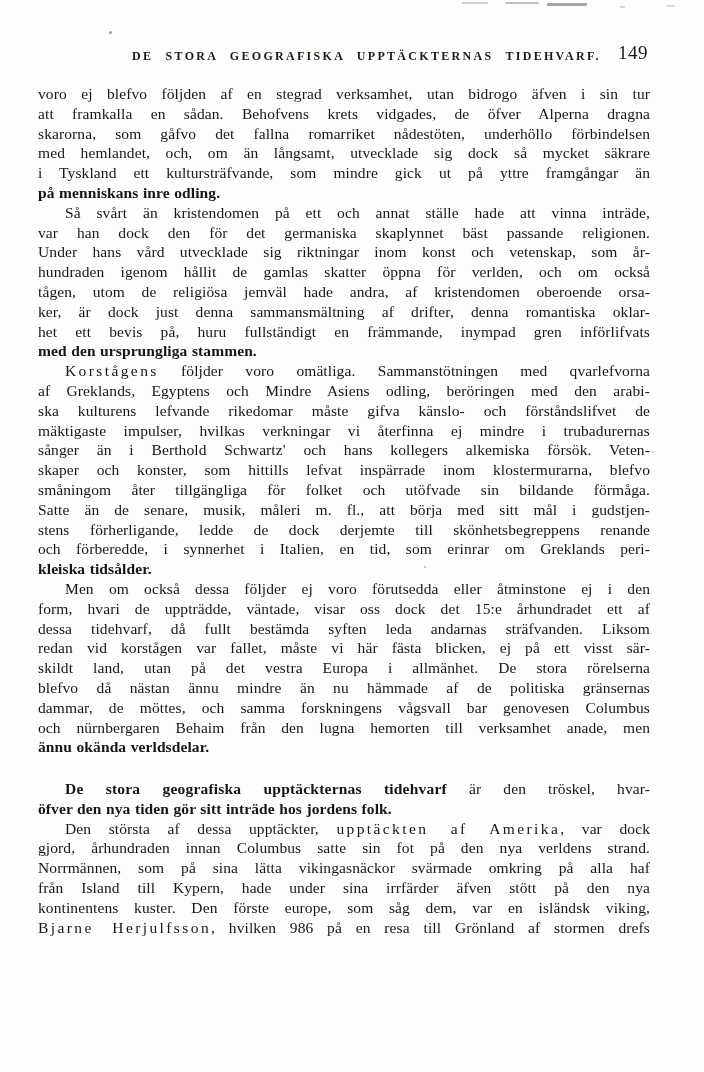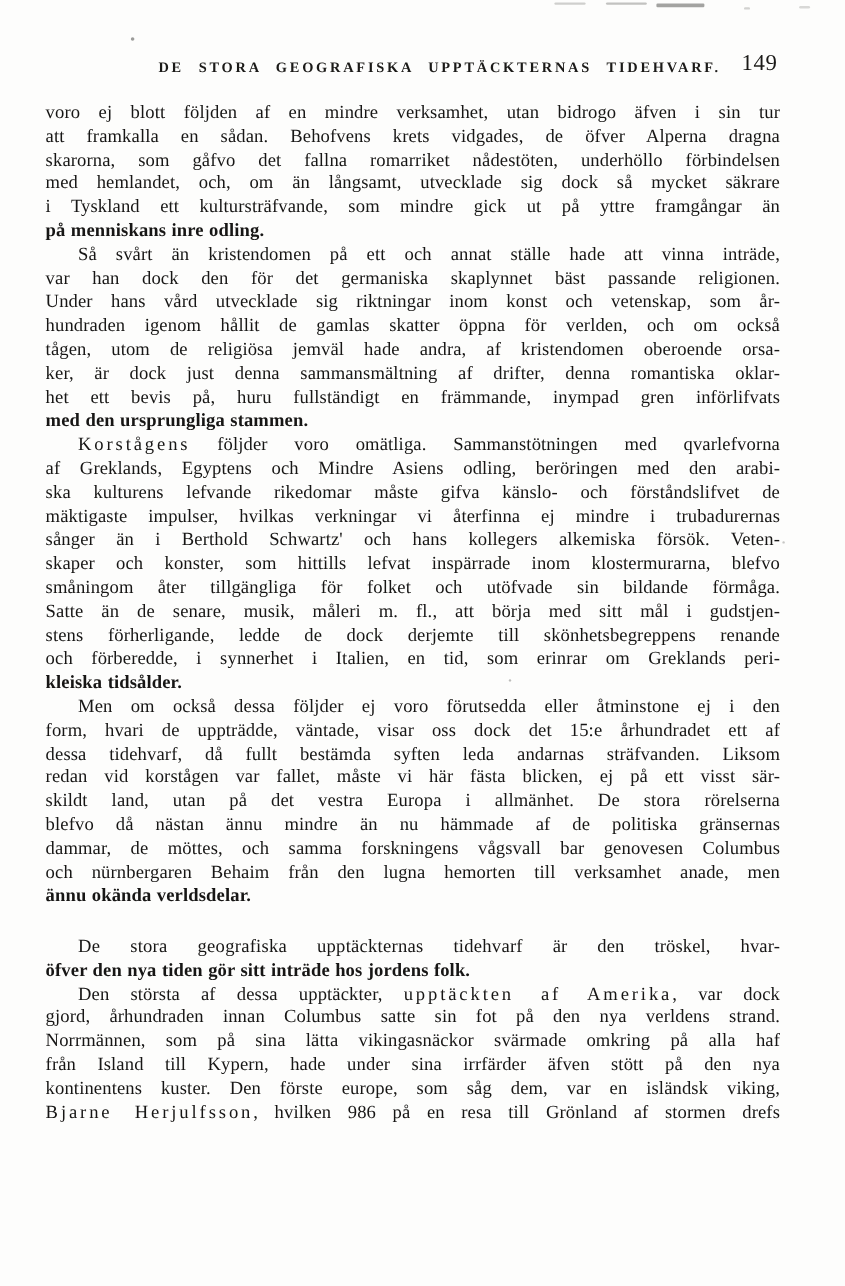--- a/index.html
+++ b/index.html
@@ -63,21 +63,21 @@
     text-align-last: justify;
     -moz-text-align-last: justify;
     min-height: 19.8px;
   }
   .text-line.final {
     text-align-last: left;
     font-weight: bold;
     -moz-text-align-last: left;
   }
   .text-line.indent { text-indent: 27px; }
-  .seg-bold { font-weight: normal; letter-spacing: 0.2px; }
+  .seg-bold { font-weight: bold; letter-spacing: 0.2px; }
   .seg-spaced { letter-spacing: 2.4px; word-spacing: 3px; }
   
   .artifact {
     position: absolute;
     border-radius: 1px;
   }
   .a-dash1 { left: 462px; top: 2px; width: 26px; height: 2px; background: #cfcfcd; }
   .a-dash2 { left: 505px; top: 2px; width: 34px; height: 2px; background: #c2c2c0; }
   .a-dash3 { left: 547px; top: 3px; width: 40px; height: 3px; background: #a3a3a1; }
   .a-dash4 { left: 620px; top: 6px; width: 5px; height: 2px; background: #d2d2d0; }
@@ -100,21 +100,21 @@
   <div class="artifact a-dot-mid"></div>
   <div class="artifact a-dot-right"></div>
 
   <div class="page-header">
     <div class="running-title">DE STORA GEOGRAFISKA UPPTÄCKTERNAS TIDEHVARF.</div>
     <div class="page-number">149</div>
   </div>
 
   <div class="text-block">
       <div class="paragraph">
-        <div class="text-line"><span>voro ej blott följden af en mindre verksamhet, utan bidrogo äfven i sin tur</span></div>
+        <div class="text-line"><span>voro ej blefvo följden af en stegrad verksamhet, utan bidrogo äfven i sin tur</span></div>
         <div class="text-line"><span>att framkalla en sådan. Behofvens krets vidgades, de öfver Alperna dragna</span></div>
         <div class="text-line"><span>skarorna, som gåfvo det fallna romarriket nådestöten, underhöllo förbindelsen</span></div>
         <div class="text-line"><span>med hemlandet, och, om än långsamt, utvecklade sig dock så mycket säkrare</span></div>
         <div class="text-line"><span>i Tyskland ett kultursträfvande, som mindre gick ut på yttre framgångar än</span></div>
         <div class="text-line final"><span>på menniskans inre odling.</span></div>
       </div>
       <div class="paragraph">
         <div class="text-line indent"><span>Så svårt än kristendomen på ett och annat ställe hade att vinna inträde,</span></div>
         <div class="text-line"><span>var han dock den för det germaniska skaplynnet bäst passande religionen.</span></div>
         <div class="text-line"><span>Under hans vård utvecklade sig riktningar inom konst och vetenskap, som år-</span></div>

